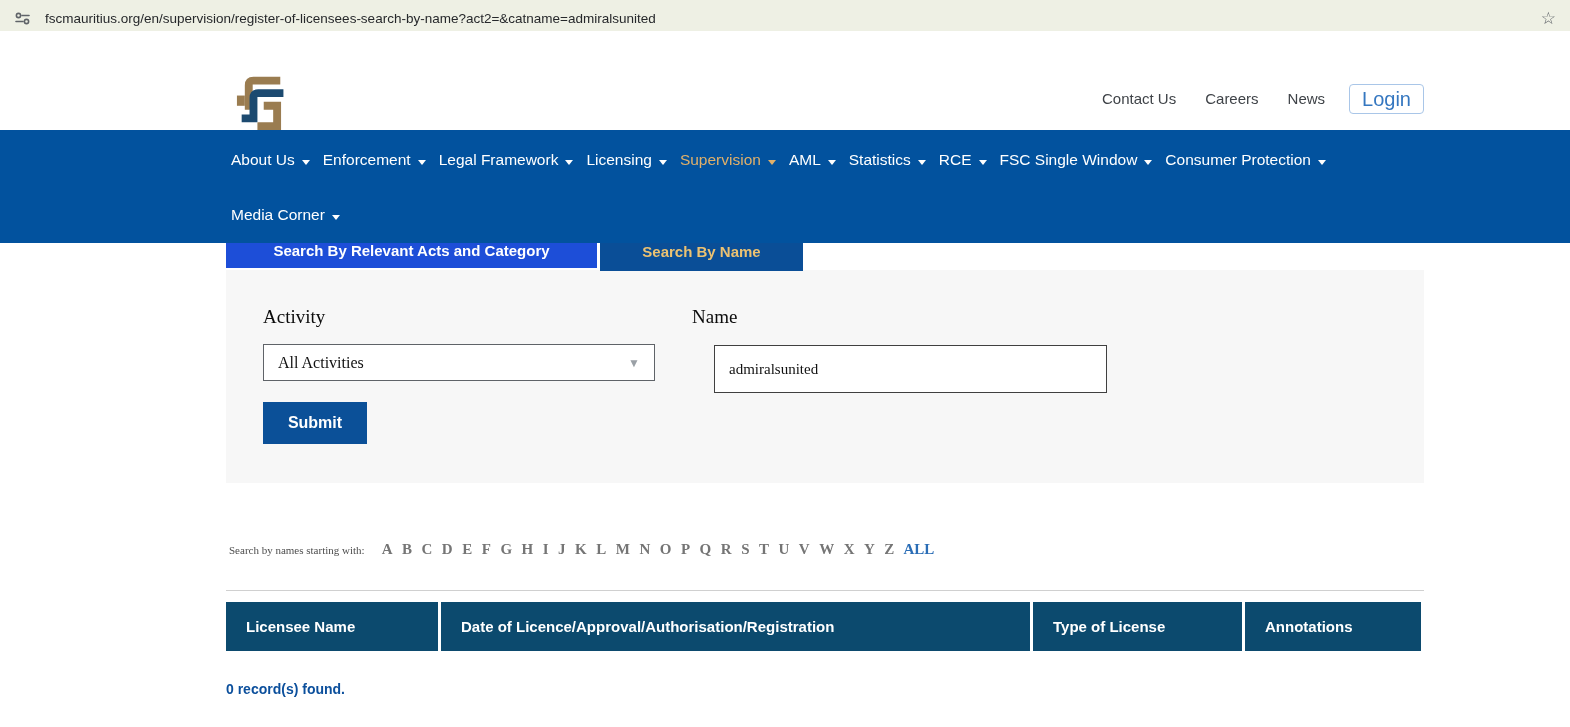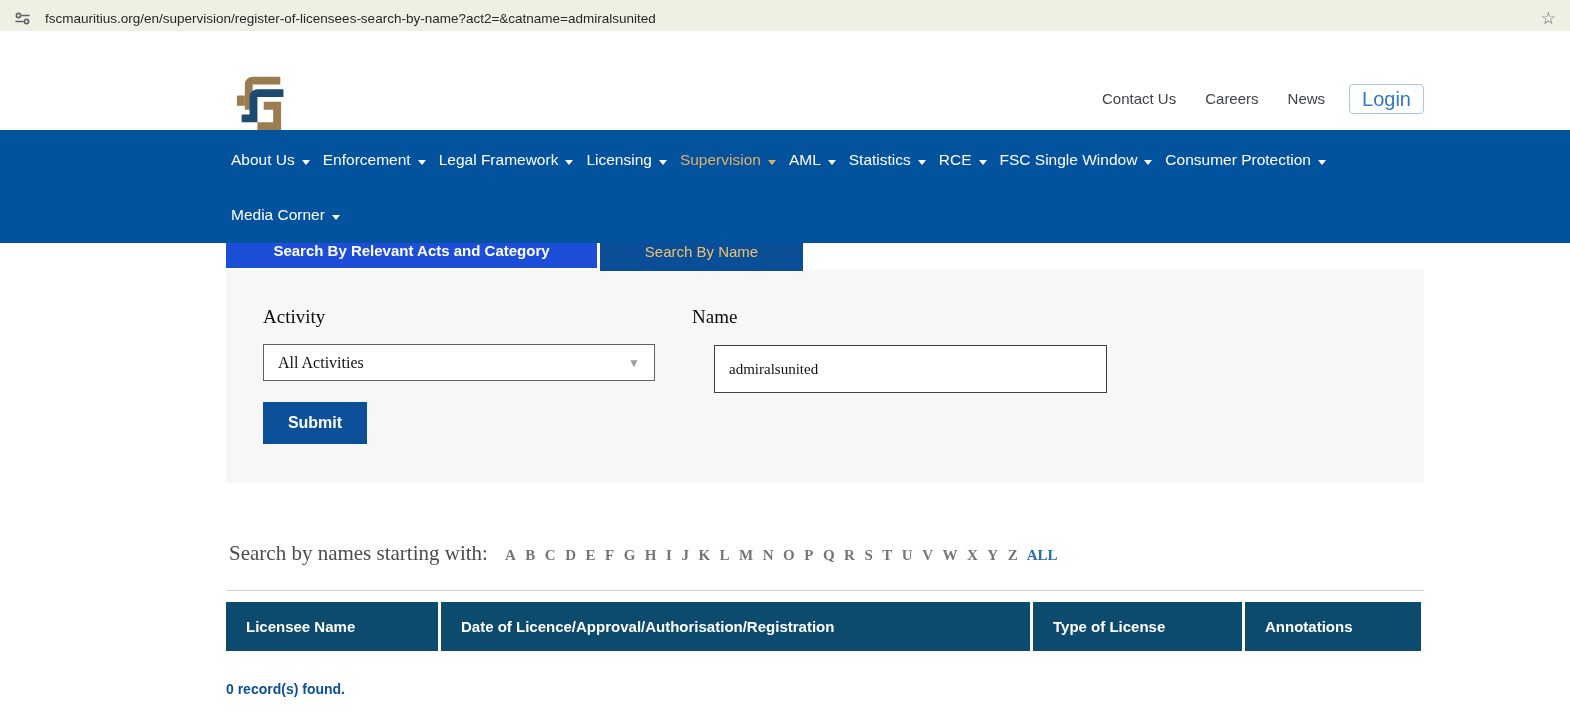--- a/index.html
+++ b/index.html
@@ -24,36 +24,36 @@
   
   #navbar{top:130px;left:0;width:1570px;height:113px;background:#02529e;z-index:5;padding:21px 0 0 231px}
   .nav-row{display:flex;gap:13px;font-size:15.5px;color:#fff}
   .nav-row span{cursor:pointer;white-space:nowrap}
   .nav-row span.active{color:#e0b06a}
   #nav-row2{margin-top:37px}
   .caret{display:inline-block;width:0;height:0;border-left:4px solid transparent;border-right:4px solid transparent;border-top:5px solid currentColor;margin-left:7px;vertical-align:0px}
 
   
   #tab-inactive{left:226px;top:232px;width:371px;height:36px;background:#1d4ed8;z-index:1;color:#fff;font-weight:bold;font-size:15px;display:flex;align-items:center;justify-content:center;cursor:pointer}
-  #tab-active{left:600px;top:232px;width:203px;height:39px;background:#0a4e97;z-index:1;color:#ecc272;font-weight:normal;font-size:15px;display:flex;align-items:center;justify-content:center;cursor:pointer}
+  #tab-active{left:600px;top:232px;width:203px;height:39px;background:#0a4e97;z-index:1;color:#ecc272;font-weight:bold;font-size:15px;display:flex;align-items:center;justify-content:center;cursor:pointer}
 
   
   #form-panel{left:226px;top:270px;width:1198px;height:213px;background:#f7f7f7}
   .form-label{position:absolute;font-family:"Liberation Serif",serif;font-size:19px;color:#0b0b0b}
   #activity-label{left:37px;top:36px}
   #name-label{left:466px;top:36px}
   #activity-select{position:absolute;left:37px;top:74px;width:392px;height:37px;background:#fff;border:1px solid #5f6368;display:flex;align-items:center;padding:0 14px;cursor:pointer}
   #activity-value{font-family:"Liberation Serif",serif;font-size:16px;color:#111;flex:1}
   #select-caret{color:#9aa0a6;font-size:12px}
   #name-input{position:absolute;left:488px;top:75px;width:393px;height:48px;background:#fff;border:1px solid #404040;font-family:"Liberation Serif",serif;font-size:15px;color:#111;padding:0 14px;outline:none}
   #submit-btn{position:absolute;left:37px;top:132px;width:104px;height:42px;background:#0b5098;color:#fff;font-weight:bold;font-size:16px;border:none;display:flex;align-items:center;justify-content:center;cursor:pointer}
 
   
   #alpha-row{left:229px;top:541px;display:flex;align-items:baseline;font-family:"Liberation Serif",serif}
-  #alpha-prefix{font-size:21px;color:#4d4d4d}
+  #alpha-prefix{font-size:11px;color:#4d4d4d}
   #alpha-letters{display:flex;gap:9.5px;margin-left:17px;font-size:15px;font-weight:bold;color:#757575}
   #alpha-letters span{cursor:pointer}
   #alpha-all{margin-left:9px;font-size:15px;font-weight:bold;color:#2a6db6;cursor:pointer}
 
   
   #table-divider{left:226px;top:590px;width:1198px;height:1px;background:#d0d0d0}
   #table-header{left:226px;top:602px;width:1198px;height:49px;display:flex;gap:3px}
   #table-header span{background:#0c4a6e;color:#fff;font-weight:bold;font-size:15px;display:flex;align-items:center;padding-left:20px}
   #table-header span:nth-child(1){width:212px}
   #table-header span:nth-child(2){width:589px}

